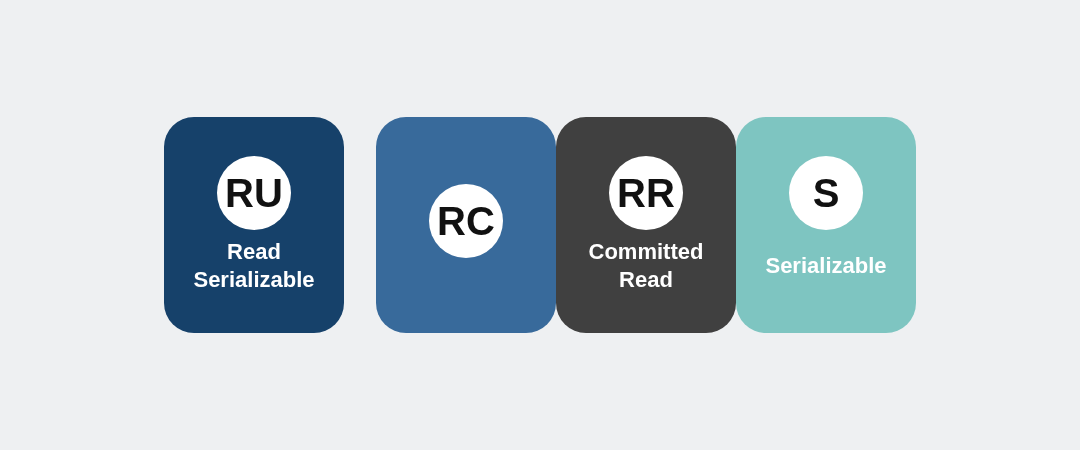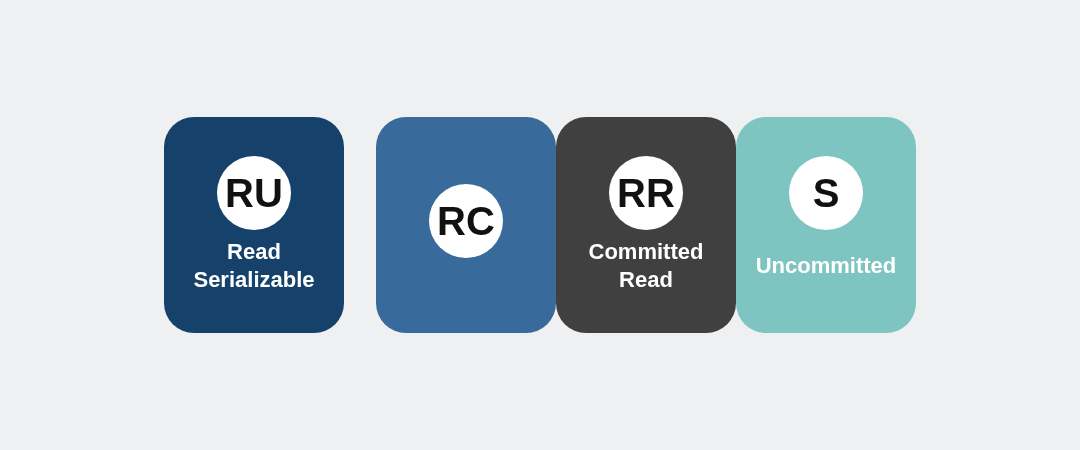--- a/index.html
+++ b/index.html
@@ -77,16 +77,16 @@
     <div class="abbr-circle">
       <span class="abbr-text">RR</span>
     </div>
     <div class="card-label">Committed Read</div>
   </div>
 
   <div class="iso-card" style="background-color: rgb(126, 197, 193);">
     <div class="abbr-circle">
       <span class="abbr-text">S</span>
     </div>
-    <div class="card-label">Uncommitted</div>
+    <div class="card-label">Serializable</div>
   </div>
 
 </div>
 
 </body></html>

